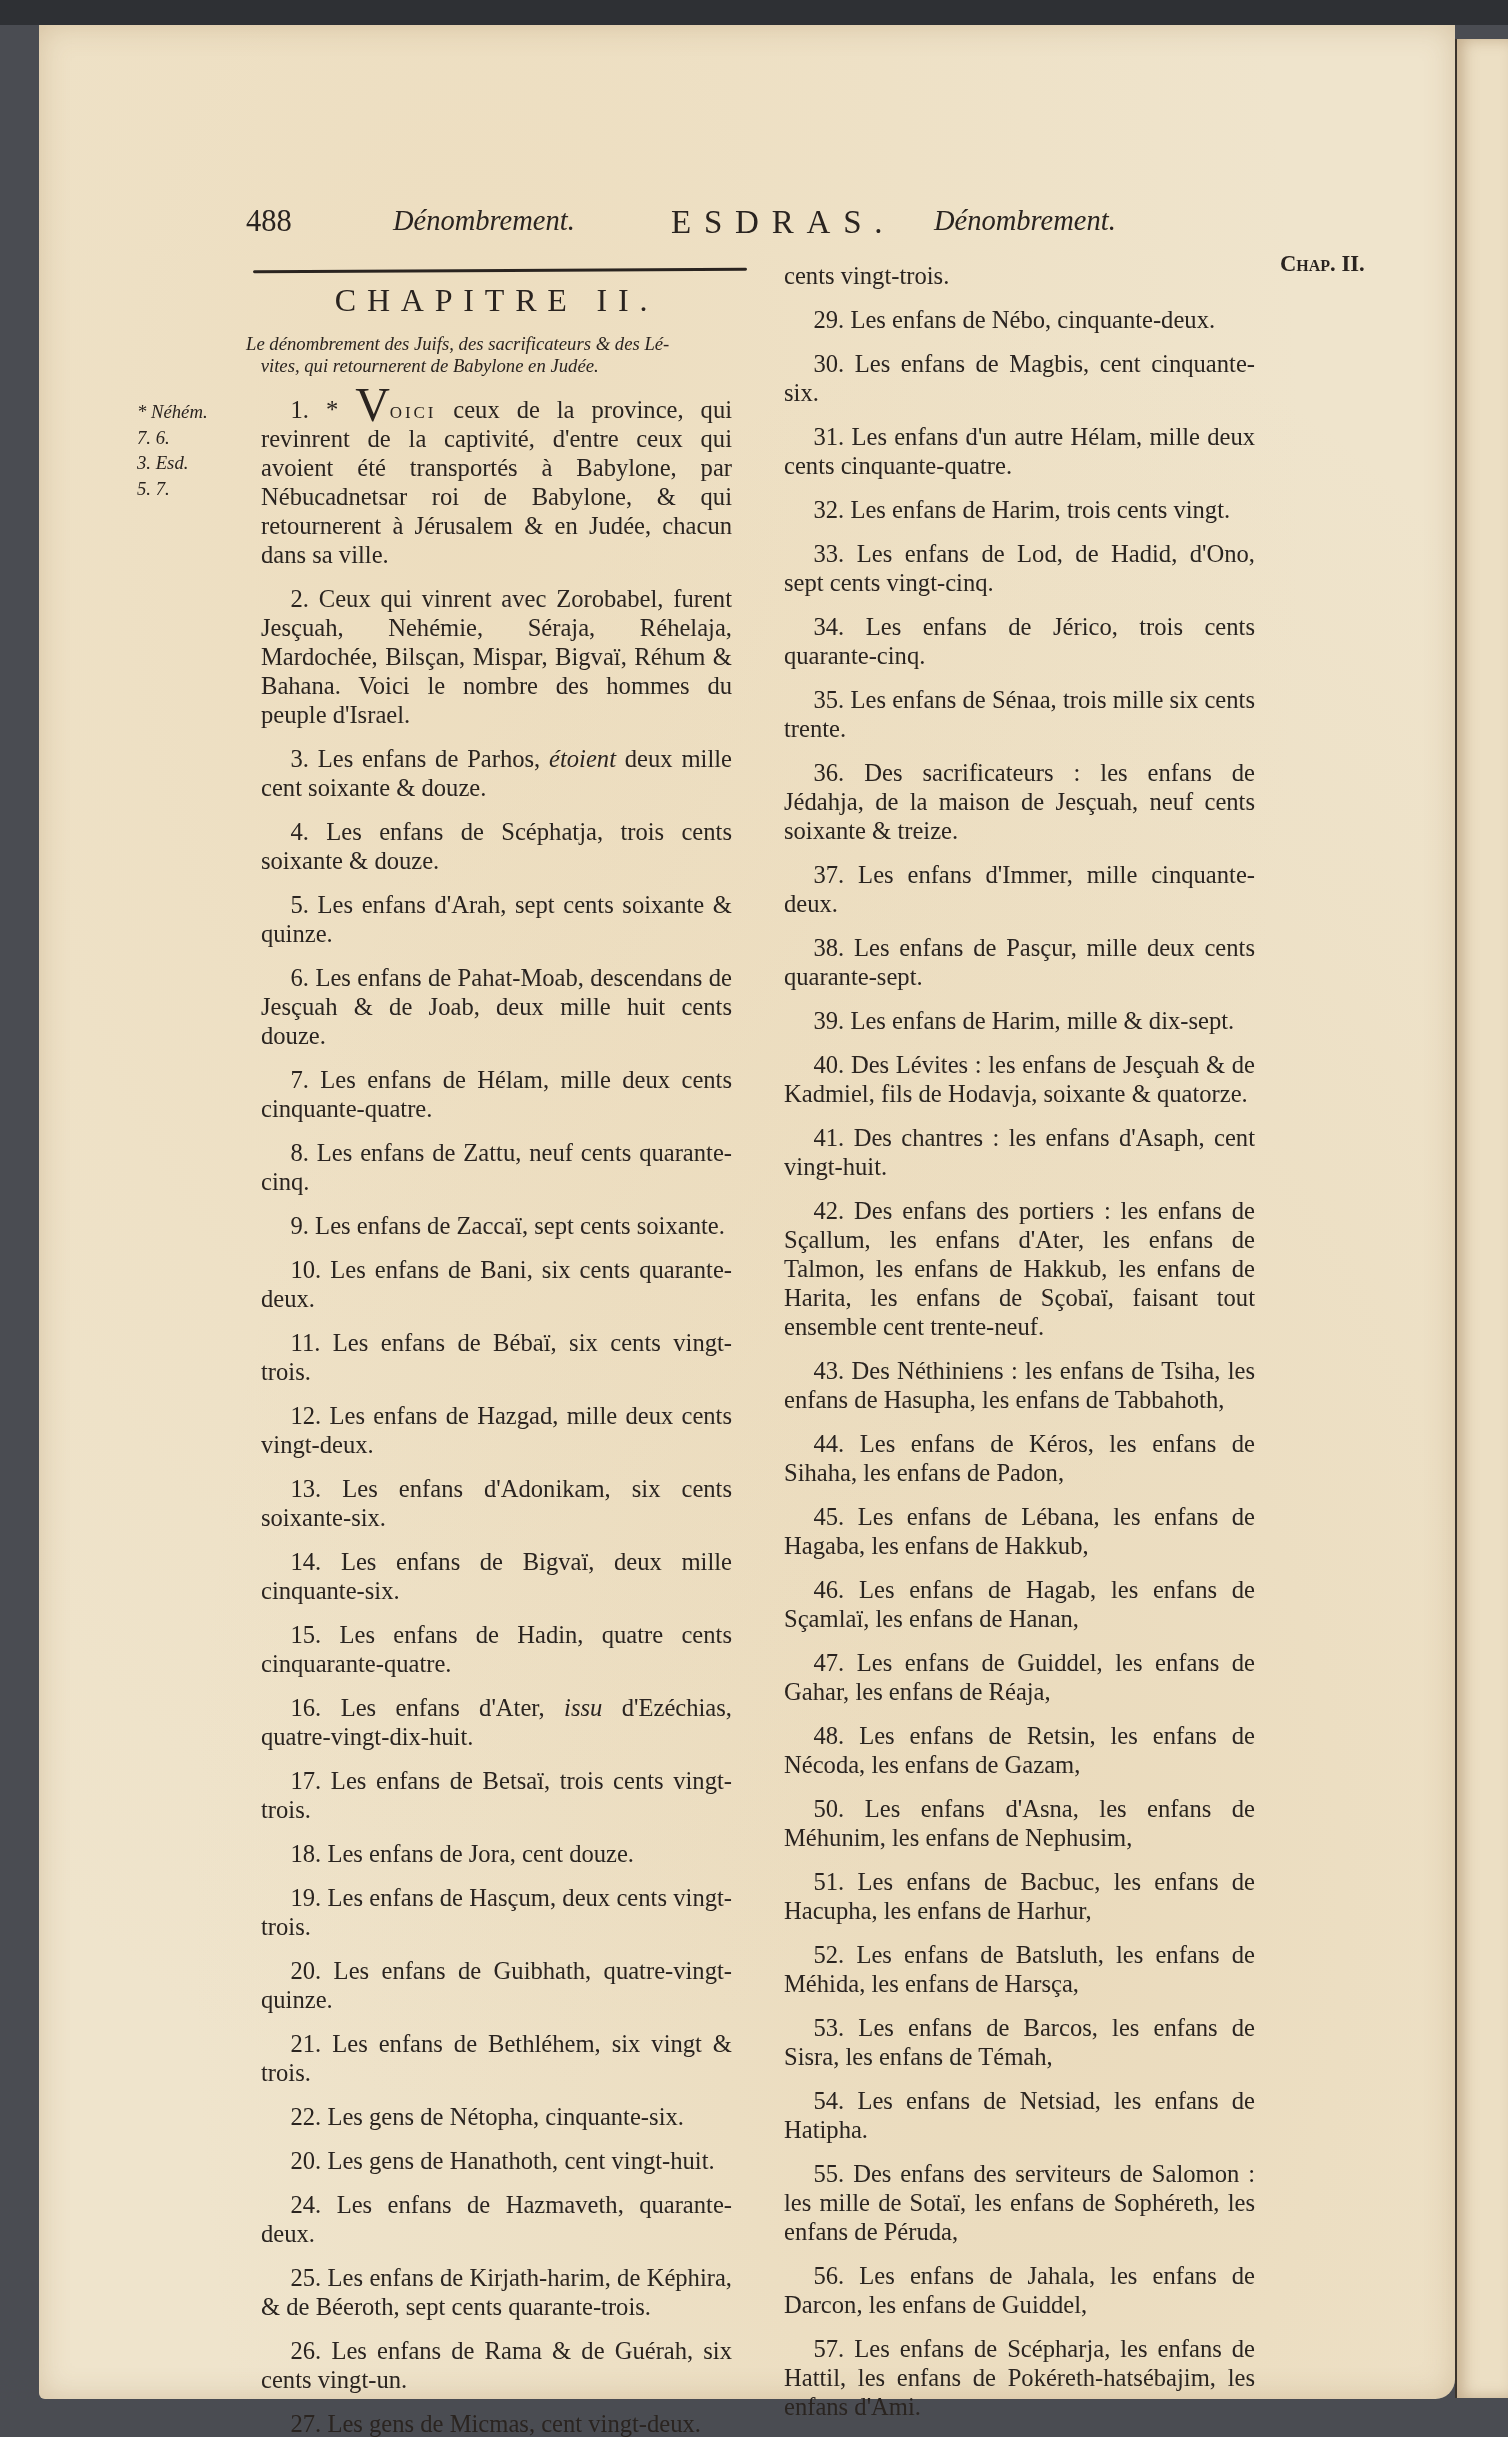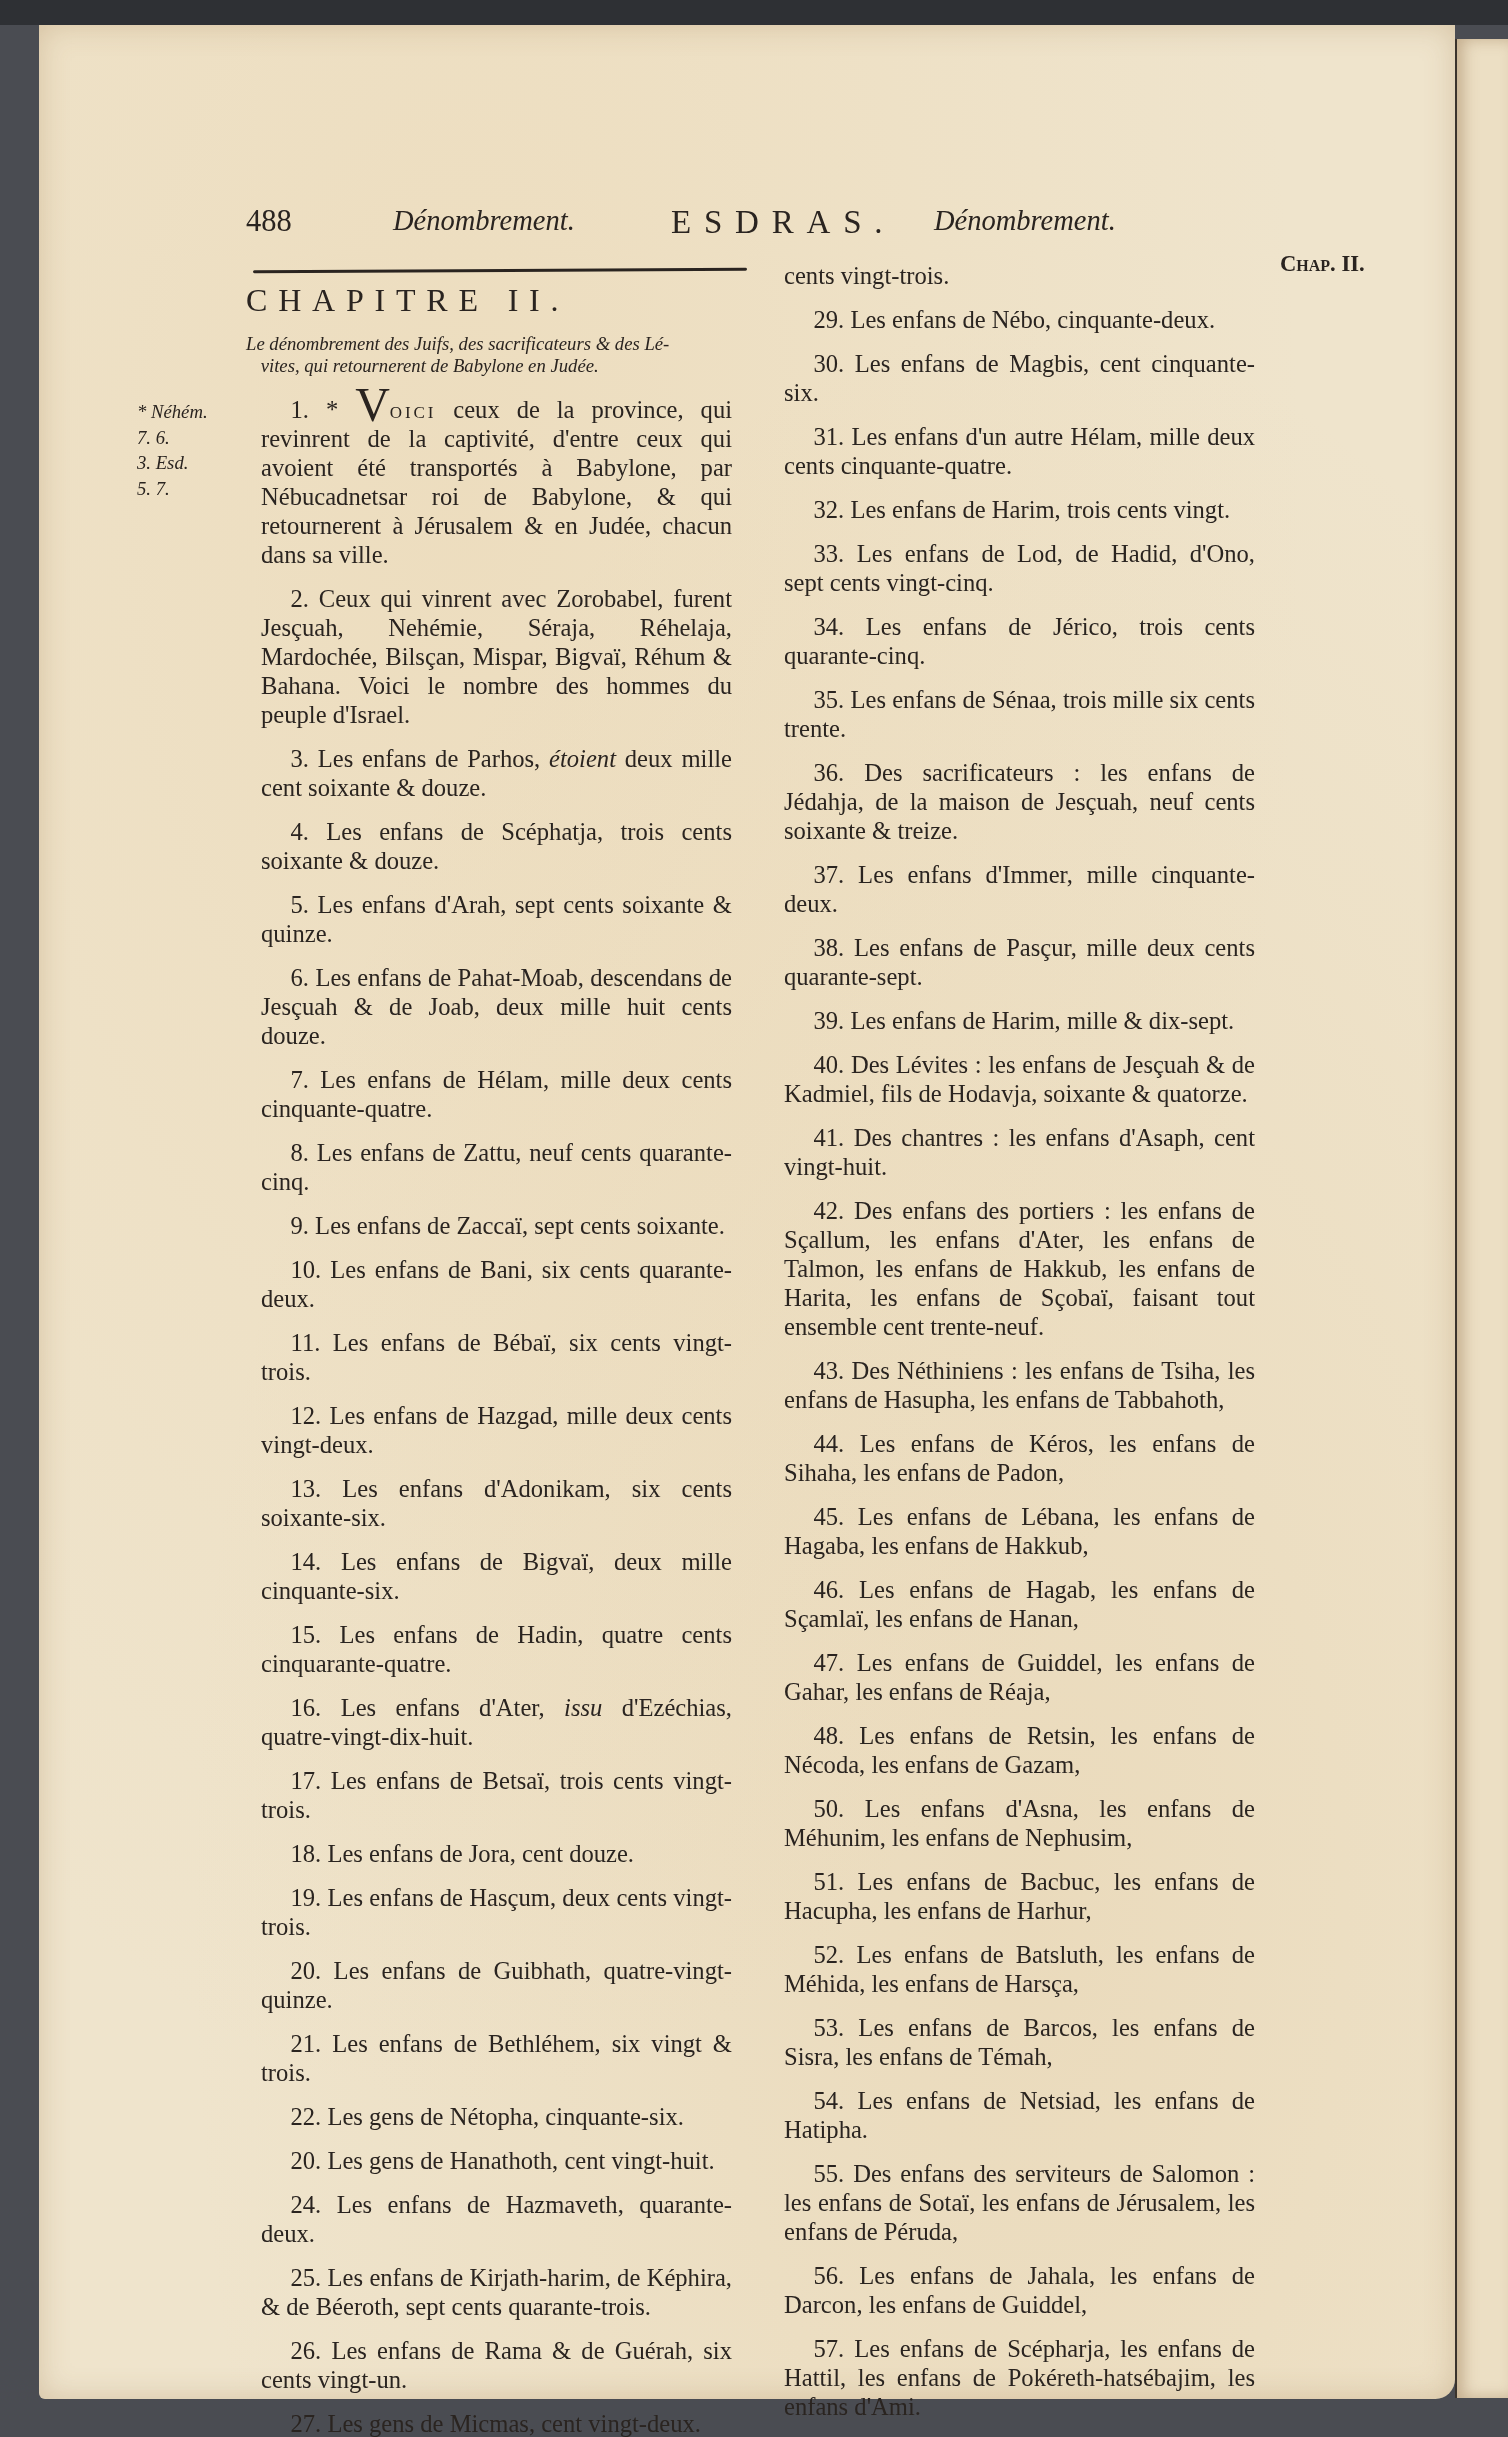--- a/index.html
+++ b/index.html
@@ -32,21 +32,21 @@
   .rh-center { position:absolute; left:425px; top:0; font-size:33px; letter-spacing:12.8px; }
   .rh-right { position:absolute; left:688px; top:1px; font-size:28.5px; font-style:italic; }
   .rule { position:absolute; left:253px; top:269px; width:494px; height:3.4px; background:#2a2420; border-radius:2px; transform:rotate(-0.3deg); }
 
   .chap-margin { position:absolute; left:1280px; top:251px; font-size:22.6px; font-variant:small-caps; font-weight:bold; }
 
   .col { position:absolute; font-size:24.6px; line-height:29px; text-align:justify; }
   .col-left { left:246px; top:275px; width:501px; }
   .col-right { left:769px; top:246px; width:501px; }
 
-  .chapter-title { text-align:left; font-size:32px; letter-spacing:10.8px; margin:5.9px 0 12.8px 0; line-height:39px; }
+  .chapter-title { text-align:center; font-size:32px; letter-spacing:10.8px; margin:5.9px 0 12.8px 0; line-height:39px; }
   .summary { font-style:italic; font-size:18.7px; line-height:22.6px; text-indent:0; padding-left:0; margin-bottom:12.8px; text-align:justify; }
   .summary .l2 { padding-left:14.7px; }
 
   .verse { text-indent:29.5px; margin:15px; }
   .verse.cont { text-indent:0; }
   .dropcap { font-size:48px; line-height:24.6px; vertical-align:-2.9px; }
   .smallcaps { font-variant:small-caps; letter-spacing:2.9px; }
   .it { font-style:italic; }
 
   .margin-note { position:absolute; left:137px; top:399px; font-size:18.7px; line-height:25.6px; font-style:italic; }
@@ -134,19 +134,19 @@
       <p class="verse"><span>44.</span> <span>Les enfans de Kéros, les enfans de Sihaha, les enfans de Padon,</span></p>
       <p class="verse"><span>45.</span> <span>Les enfans de Lébana, les enfans de Hagaba, les enfans de Hakkub,</span></p>
       <p class="verse"><span>46.</span> <span>Les enfans de Hagab, les enfans de Sçamlaï, les enfans de Hanan,</span></p>
       <p class="verse"><span>47.</span> <span>Les enfans de Guiddel, les enfans de Gahar, les enfans de Réaja,</span></p>
       <p class="verse"><span>48.</span> <span>Les enfans de Retsin, les enfans de Nécoda, les enfans de Gazam,</span></p>
       <p class="verse"><span>50.</span> <span>Les enfans d'Asna, les enfans de Méhunim, les enfans de Nephusim,</span></p>
       <p class="verse"><span>51.</span> <span>Les enfans de Bacbuc, les enfans de Hacupha, les enfans de Harhur,</span></p>
       <p class="verse"><span>52.</span> <span>Les enfans de Batsluth, les enfans de Méhida, les enfans de Harsça,</span></p>
       <p class="verse"><span>53.</span> <span>Les enfans de Barcos, les enfans de Sisra, les enfans de Témah,</span></p>
       <p class="verse"><span>54.</span> <span>Les enfans de Netsiad, les enfans de Hatipha.</span></p>
-      <p class="verse"><span>55.</span> <span>Des enfans des serviteurs de Salomon : les enfans de Sotaï, les enfans de Jérusalem, les enfans de Péruda,</span></p>
+      <p class="verse"><span>55.</span> <span>Des enfans des serviteurs de Salomon : les mille de Sotaï, les enfans de Sophéreth, les enfans de Péruda,</span></p>
       <p class="verse"><span>56.</span> <span>Les enfans de Jahala, les enfans de Darcon, les enfans de Guiddel,</span></p>
       <p class="verse"><span>57.</span> <span>Les enfans de Scépharja, les enfans de Hattil, les enfans de Pokéreth-hatsébajim, les enfans d'Ami.</span></p>
       <p class="verse"><span>58.</span> <span>Tous les Néthiniens, &amp; les enfans des serviteurs de Salomon, </span><span class="it">furent au nombre</span><span></span></p>
     </div>
 </div>
 
 
 </body></html>

